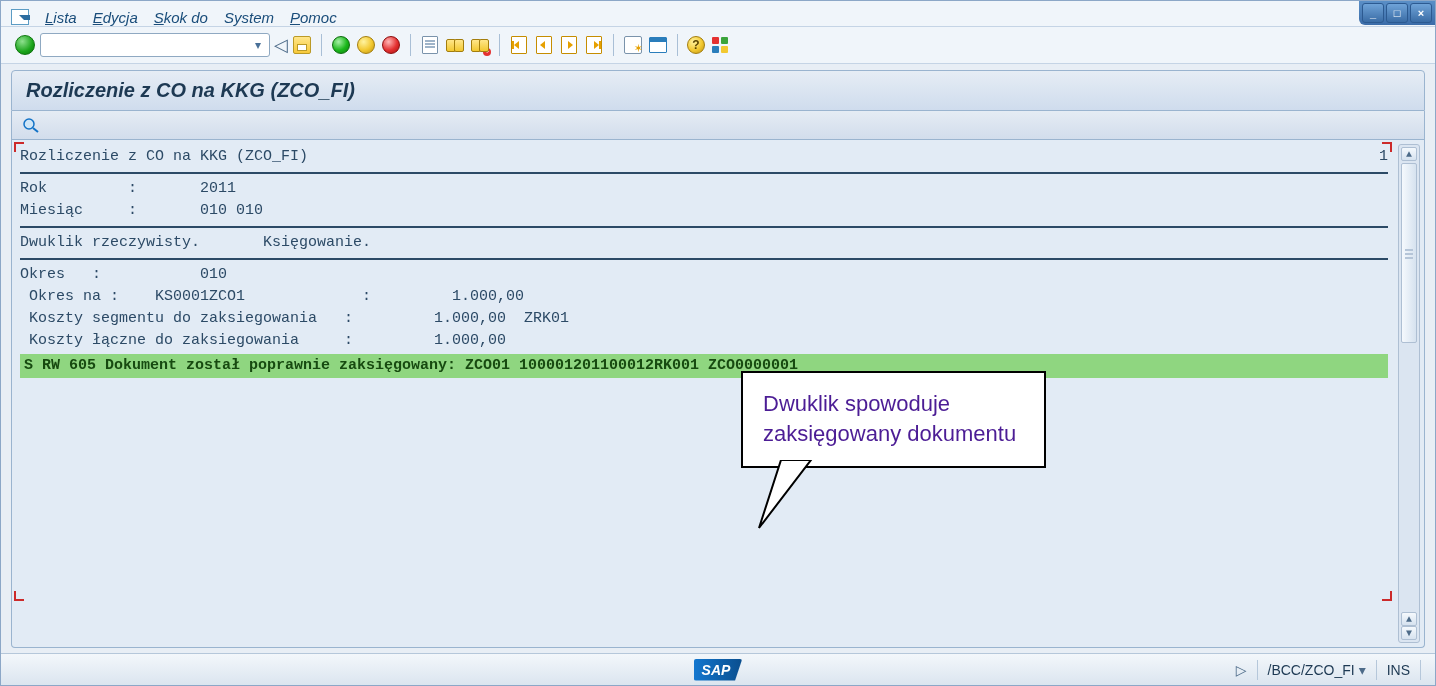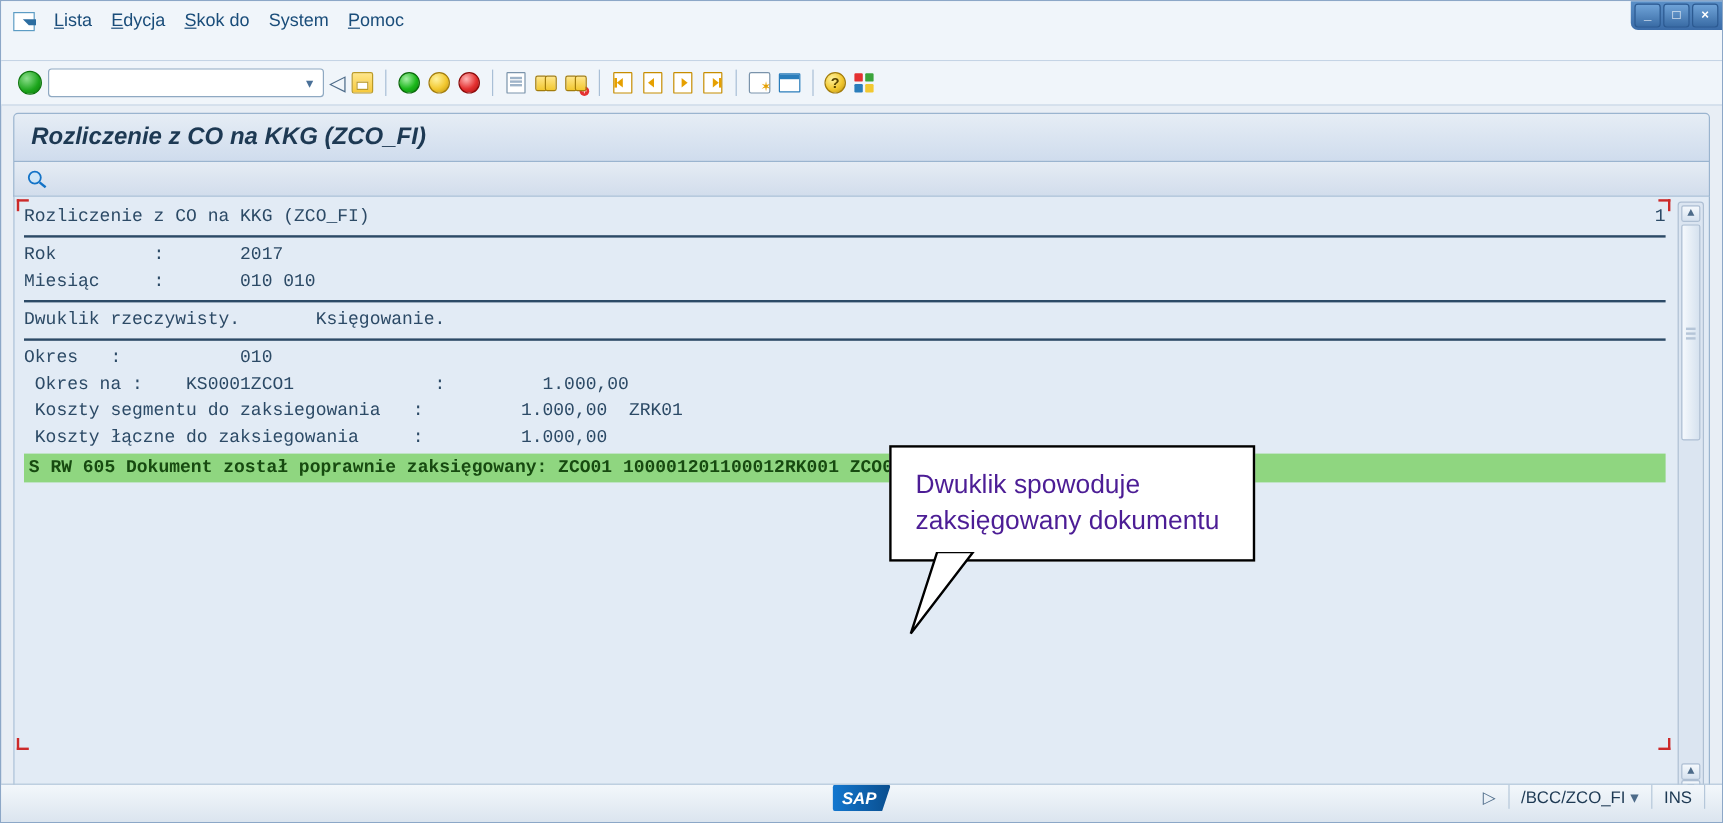--- a/index.html
+++ b/index.html
@@ -37,25 +37,26 @@
     border-radius: 3px;
     display: flex;
     align-items: center;
     justify-content: center;
     color: white;
     font-size: 11px;
     font-weight: bold;
   }
   .menubar {
     display: flex;
-    align-items: center;
-    padding: 8px 10px 24px 10px;
+    align-items: flex-start;
+    padding: 8px 10px 0 10px;
     gap: 16px;
     background: #f0f5fa;
     border-bottom: 1px solid #c5d4e5;
+    font-style: italic;
   }
   .menu-sap {
     width: 18px;
     height: 16px;
     display: inline-block;
     background: #fff;
     border: 1px solid #5c9cc4;
     position: relative;
   }
   .menu-sap::before {
@@ -299,21 +300,21 @@
     position: absolute;
     left: 10px;
     bottom: -62px;
   }
   .statusbar {
     position: absolute;
     left: 0; right: 0; bottom: 0;
     height: 32px;
     background: linear-gradient(#f3f7fb, #dbe5ef);
     border-top: 1px solid #b5c7da;
-    display: flex; align-items: flex-start; justify-content: center;
+    display: flex; align-items: center; justify-content: center;
     font-size: 14px;
     color: #1d3953;
   }
   .statusbar .sap-logo {
     background: linear-gradient(90deg, #1377cf 0%, #0a4e8e 100%);
     color: #fff;
     font-weight: bold; font-style: italic;
     padding: 3px 12px 3px 8px;
     border-radius: 2px;
     clip-path: polygon(0 0, 100% 0, 85% 100%, 0 100%);
@@ -429,21 +430,21 @@
       <div class="corner-tr"></div>
       <div class="corner-bl"></div>
       <div class="corner-br"></div>
 
       <div class="report-inner">
         <div class="row-title">
           <span>Rozliczenie z CO na KKG (ZCO_FI)</span>
           <span>1</span>
         </div>
         <div class="hr"></div>
-        <div class="row-kv">Rok         :       2017</div>
+        <div class="row-kv">Rok         :       2011</div>
         <div class="row-kv">Miesiąc     :       010 010</div>
         <div class="hr"></div>
         <div class="row-kv">Dwuklik rzeczywisty.       Księgowanie.</div>
         <div class="hr"></div>
         <div class="row-kv">Okres   :           010</div>
         <div class="row-kv"> Okres na :    KS0001ZCO1             :         1.000,00</div>
         <div class="row-kv"> Koszty segmentu do zaksiegowania   :         1.000,00  ZRK01</div>
         <div class="row-kv"> Koszty łączne do zaksiegowania     :         1.000,00</div>
         <div class="success-row"> S RW 605 Dokument został poprawnie zaksięgowany: ZCO01 100001201100012RK001 ZCO0000001</div>
       </div>

